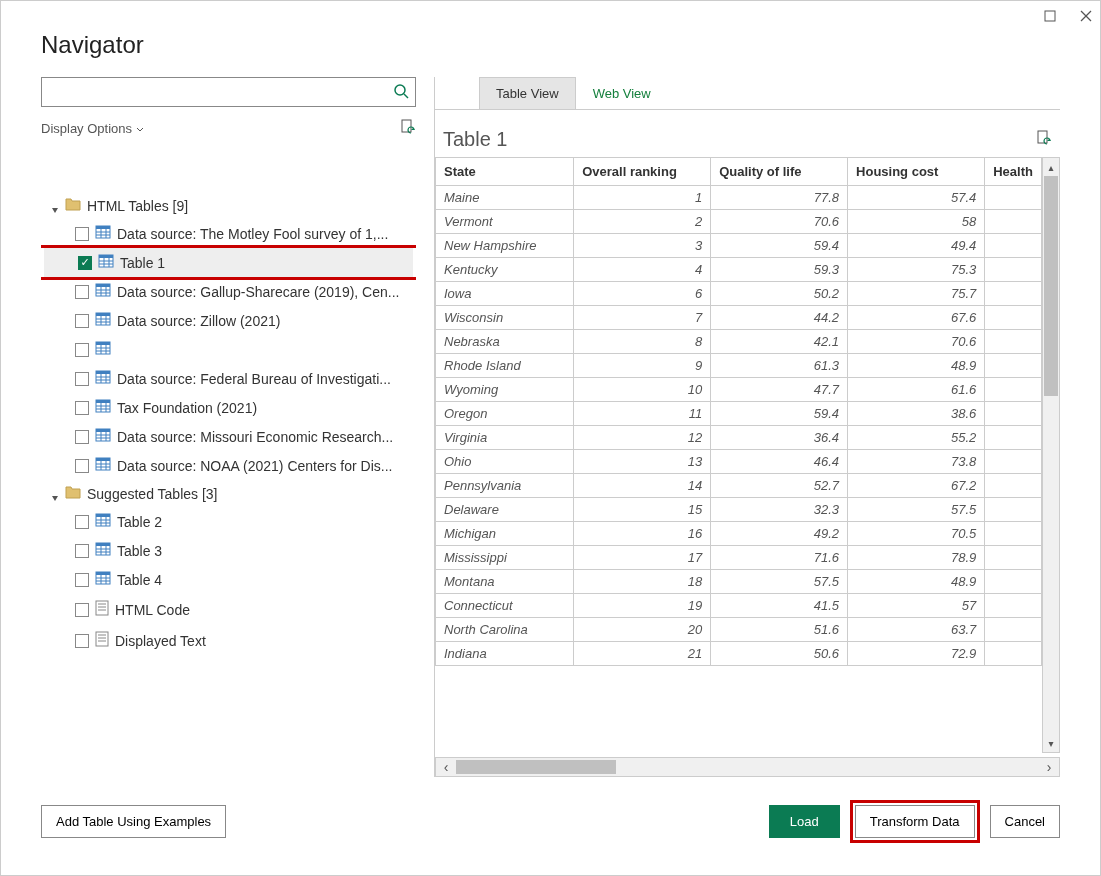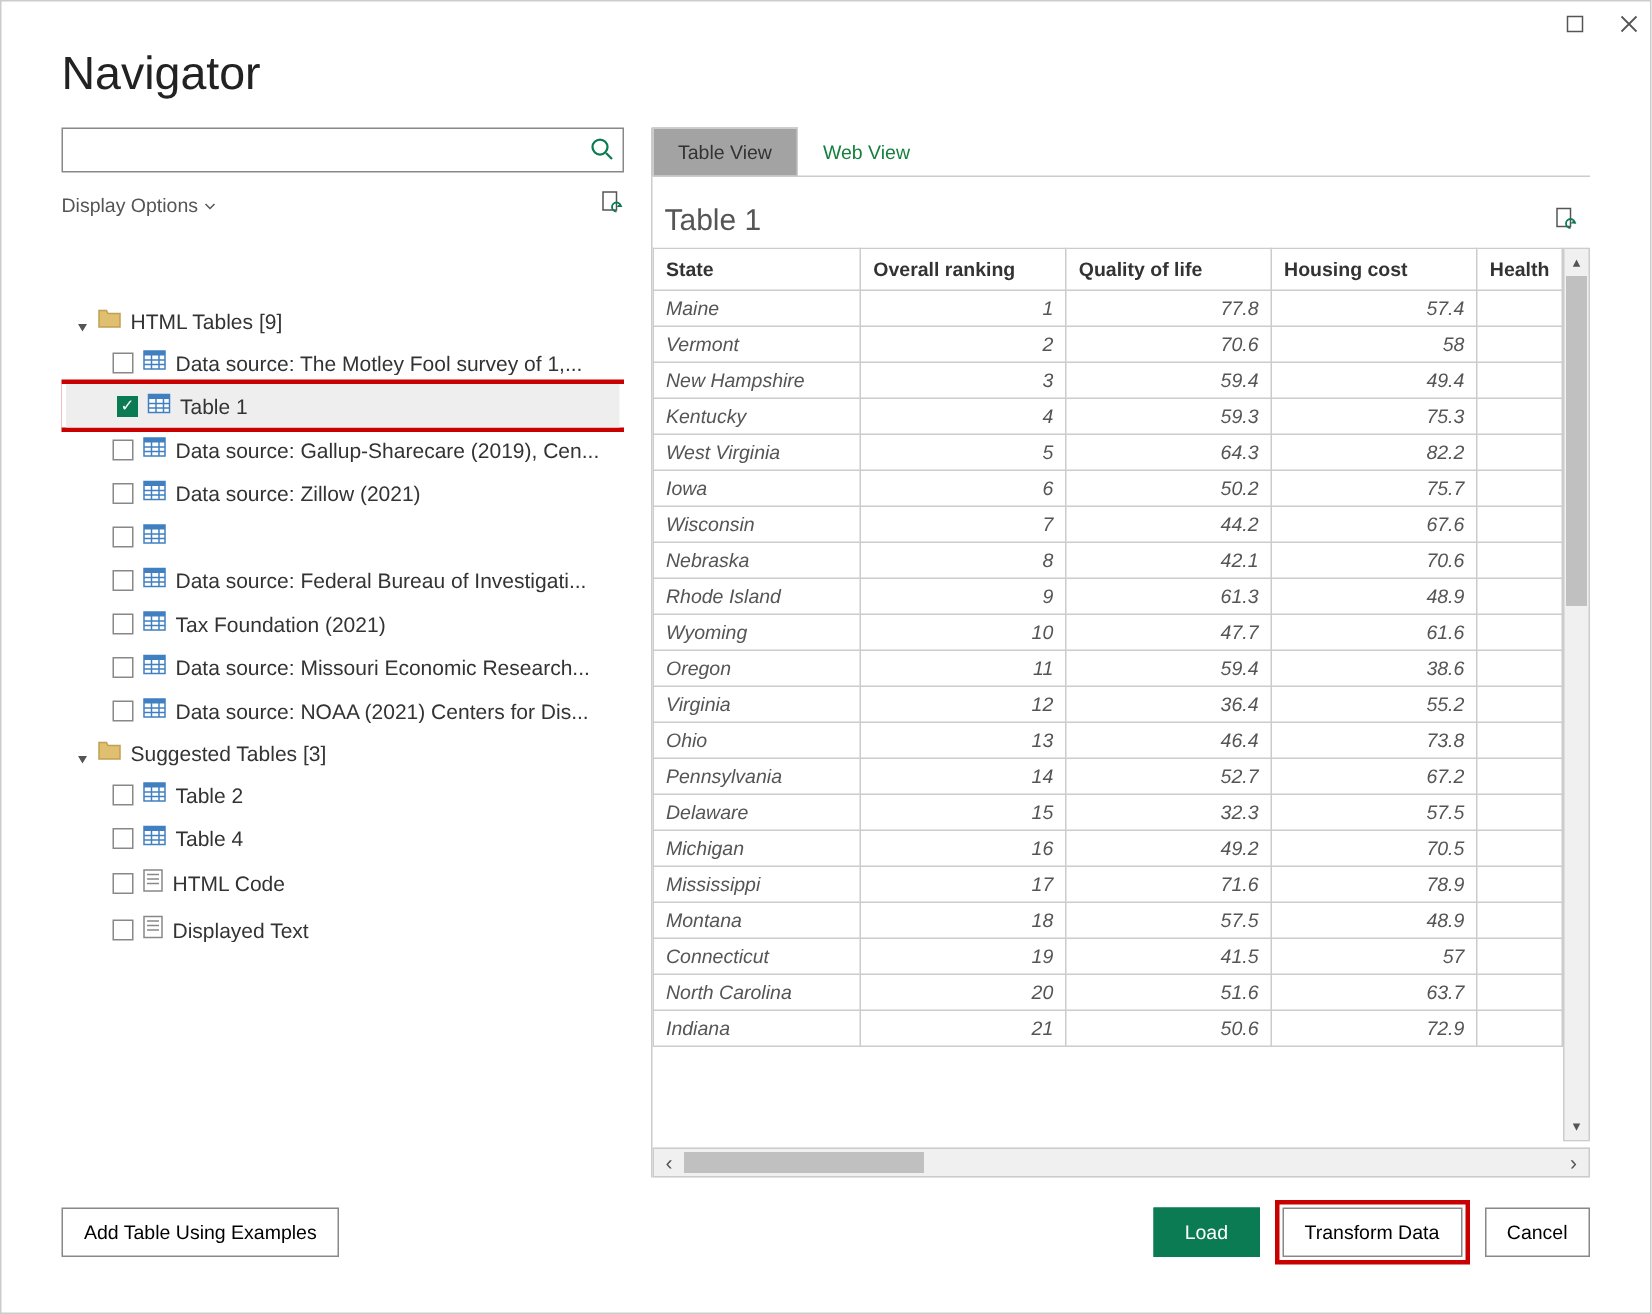--- a/index.html
+++ b/index.html
@@ -1,19 +1,19 @@
 <!DOCTYPE html>
 <html><head>
 <meta charset="utf-8">
 <style>
   * { box-sizing: border-box; margin: 0; padding: 0; }
   body { font-family: "Segoe UI", Arial, sans-serif; font-size: 13px; color: #333; background: #fff; width: 1101px; height: 876px; overflow: hidden; position: relative; border: 1px solid #ccc; }
   .window-controls { position: absolute; top: 8px; right: 8px; display: flex; gap: 24px; color: #555; }
   .window-controls span { cursor: pointer; font-size: 14px; }
-  .title { font-size: 31px; padding: 30px 40px 18px 40px; color: #222; }
+  .title { font-size: 24px; padding: 30px 40px 18px 40px; color: #222; }
   .main { display: flex; padding: 0 40px; gap: 18px; height: 700px; }
   .left { width: 375px; display: flex; flex-direction: column; }
   .search-box { display: flex; align-items: center; border: 1px solid #888; height: 30px; padding: 0 6px; }
   .search-box input { flex: 1; border: none; outline: none; font-size: 13px; }
   .search-icon svg { width: 16px; height: 16px; }
   .display-row { display: flex; align-items: center; justify-content: space-between; margin: 12px 0 10px 0; color: #555; }
   .display-row .label-wrap { display: flex; align-items: center; gap: 4px; cursor: pointer; }
   .refresh-icon svg { width: 16px; height: 16px; }
   .tree { flex: 1; overflow: hidden; font-size: 14px; margin-top: 44px; }
   .tree-group-header { display: flex; align-items: center; gap: 6px; padding: 5px 0 5px 10px; cursor: pointer; }
@@ -23,21 +23,21 @@
   .tree-item.selected { background: #eee; }
   .highlight-box { border: 3px solid #c80000; margin: -3px; padding: 0 3px; }
   .checkbox { width: 14px; height: 14px; border: 1px solid #888; display: inline-flex; align-items: center; justify-content: center; flex-shrink: 0; }
   .checkbox.checked { background: #0b7b53; border-color: #0b7b53; color: #fff; font-size: 11px; }
   .table-icon svg { width: 16px; height: 14px; flex-shrink: 0; }
   .doc-icon svg { width: 14px; height: 16px; flex-shrink: 0; }
   .tree-item-label { overflow: hidden; text-overflow: ellipsis; white-space: nowrap; flex: 1; }
   .right { flex: 1; display: flex; flex-direction: column; border-left: 1px solid #ccc; padding-left: 0; }
   .tabs { display: flex; border-bottom: 1px solid #ccc; }
   .tab { padding: 8px 16px; cursor: pointer; border: 1px solid transparent; border-bottom: none; color: #15803d; }
-  .tab.active { background: #a3a3a3; border-color: #ccc; color: #333; }
+  .tab.active { background: #e5e5e5; border-color: #ccc; color: #333; margin-left: 44px; }
   .preview-header { display: flex; justify-content: space-between; align-items: center; padding: 18px 8px 6px 8px; }
   .preview-title { font-size: 20px; color: #555; }
   .table-wrap { flex: 1; overflow: hidden; position: relative; display: flex; }
   .data-table { border-collapse: collapse; width: 100%; font-size: 13px; }
   .data-table th { text-align: left; font-weight: 600; padding: 6px 8px; border: 1px solid #ccc; background: #fff; color: #333; }
   .data-table td { padding: 4px 8px; border: 1px solid #ccc; font-style: italic; color: #555; }
   .data-table td.num { text-align: right; }
   .col-state { width: 140px; }
   .col-rank { width: 140px; }
   .col-qol { width: 140px; }
@@ -250,20 +250,32 @@
         <div class="tree-item">
           <span class="checkbox"></span>
           <span class="table-icon"><svg viewBox="0 0 16 14">
               <rect x="1" y="1" width="14" height="12" fill="#fff" stroke="#4080c0"></rect>
               <rect x="1" y="1" width="14" height="3" fill="#4080c0"></rect>
               <line x1="6" y1="1" x2="6" y2="13" stroke="#4080c0"></line>
               <line x1="11" y1="1" x2="11" y2="13" stroke="#4080c0"></line>
               <line x1="1" y1="7" x2="15" y2="7" stroke="#4080c0"></line>
               <line x1="1" y1="10" x2="15" y2="10" stroke="#4080c0"></line>
             </svg></span>
+          <span class="tree-item-label">Table 3</span>
+        </div>
+        <div class="tree-item">
+          <span class="checkbox"></span>
+          <span class="table-icon"><svg viewBox="0 0 16 14">
+              <rect x="1" y="1" width="14" height="12" fill="#fff" stroke="#4080c0"></rect>
+              <rect x="1" y="1" width="14" height="3" fill="#4080c0"></rect>
+              <line x1="6" y1="1" x2="6" y2="13" stroke="#4080c0"></line>
+              <line x1="11" y1="1" x2="11" y2="13" stroke="#4080c0"></line>
+              <line x1="1" y1="7" x2="15" y2="7" stroke="#4080c0"></line>
+              <line x1="1" y1="10" x2="15" y2="10" stroke="#4080c0"></line>
+            </svg></span>
           <span class="tree-item-label">Table 4</span>
         </div>
         <div class="tree-item">
           <span class="checkbox"></span>
           <span class="doc-icon"><svg viewBox="0 0 14 16">
               <rect x="1" y="1" width="12" height="14" fill="#fff" stroke="#888"></rect>
               <line x1="3" y1="4" x2="11" y2="4" stroke="#888"></line>
               <line x1="3" y1="7" x2="11" y2="7" stroke="#888"></line>
               <line x1="3" y1="10" x2="11" y2="10" stroke="#888"></line>
             </svg></span>
@@ -333,27 +345,20 @@
                 <td></td>
               </tr>
               <tr>
                 <td>Kentucky</td>
                 <td class="num">4</td>
                 <td class="num">59.3</td>
                 <td class="num">75.3</td>
                 <td></td>
               </tr>
               <tr>
-                <td>West Virginia</td>
-                <td class="num">5</td>
-                <td class="num">64.3</td>
-                <td class="num">82.2</td>
-                <td></td>
-              </tr>
-              <tr>
                 <td>Iowa</td>
                 <td class="num">6</td>
                 <td class="num">50.2</td>
                 <td class="num">75.7</td>
                 <td></td>
               </tr>
               <tr>
                 <td>Wisconsin</td>
                 <td class="num">7</td>
                 <td class="num">44.2</td>

